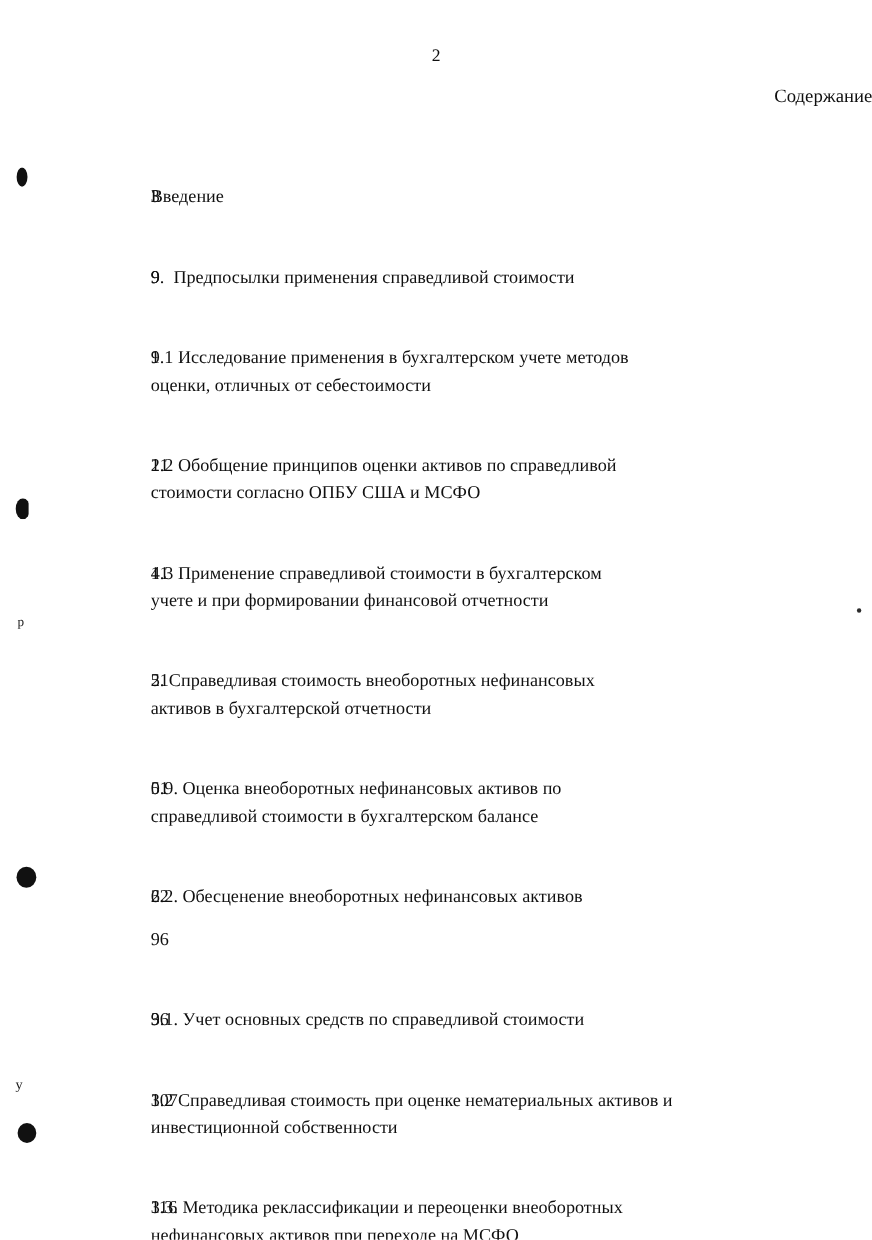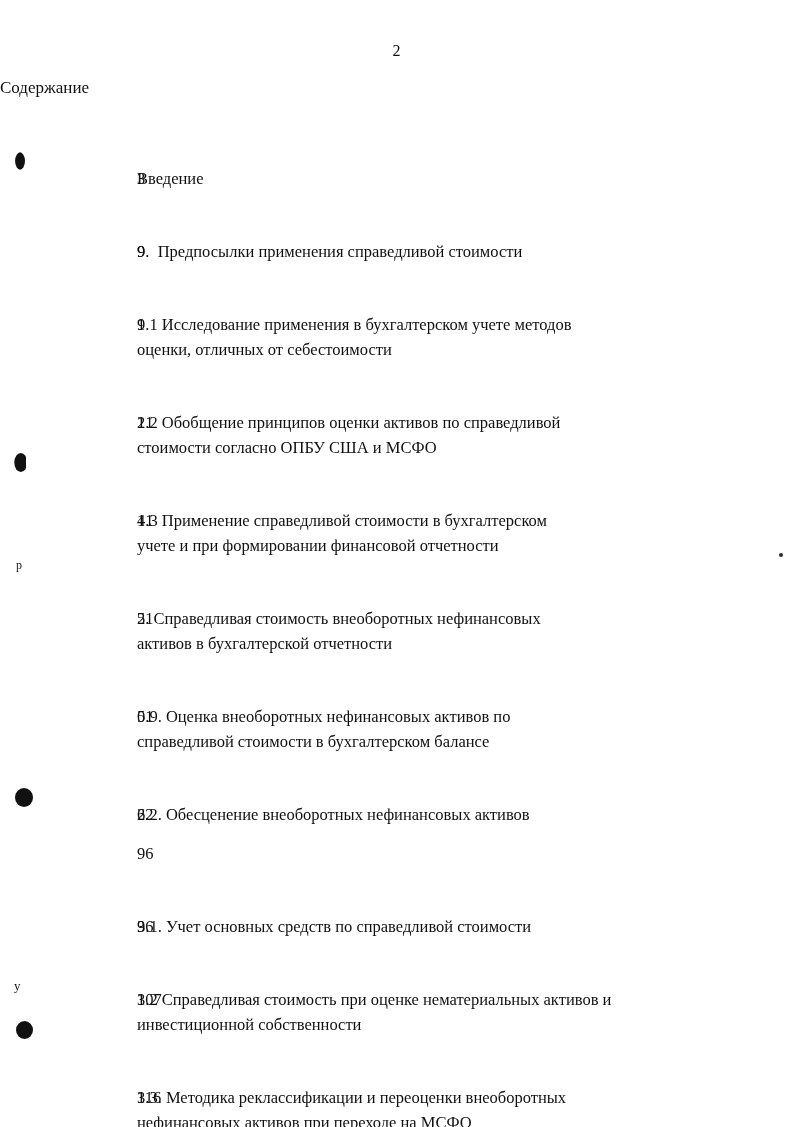--- a/index.html
+++ b/index.html
@@ -30,21 +30,21 @@
     text-align: center;
     font-size: 16px;
   }
 
   
   .doc-title {
     position: absolute;
     top: 78px;
     left: 0;
     width: 793px;
-    text-align: left;
+    text-align: right;
     font-size: 17px;
   }
 
   
   .toc {
     position: absolute;
     top: 118px;
     left: 137px;
     width: 580px;
   }

